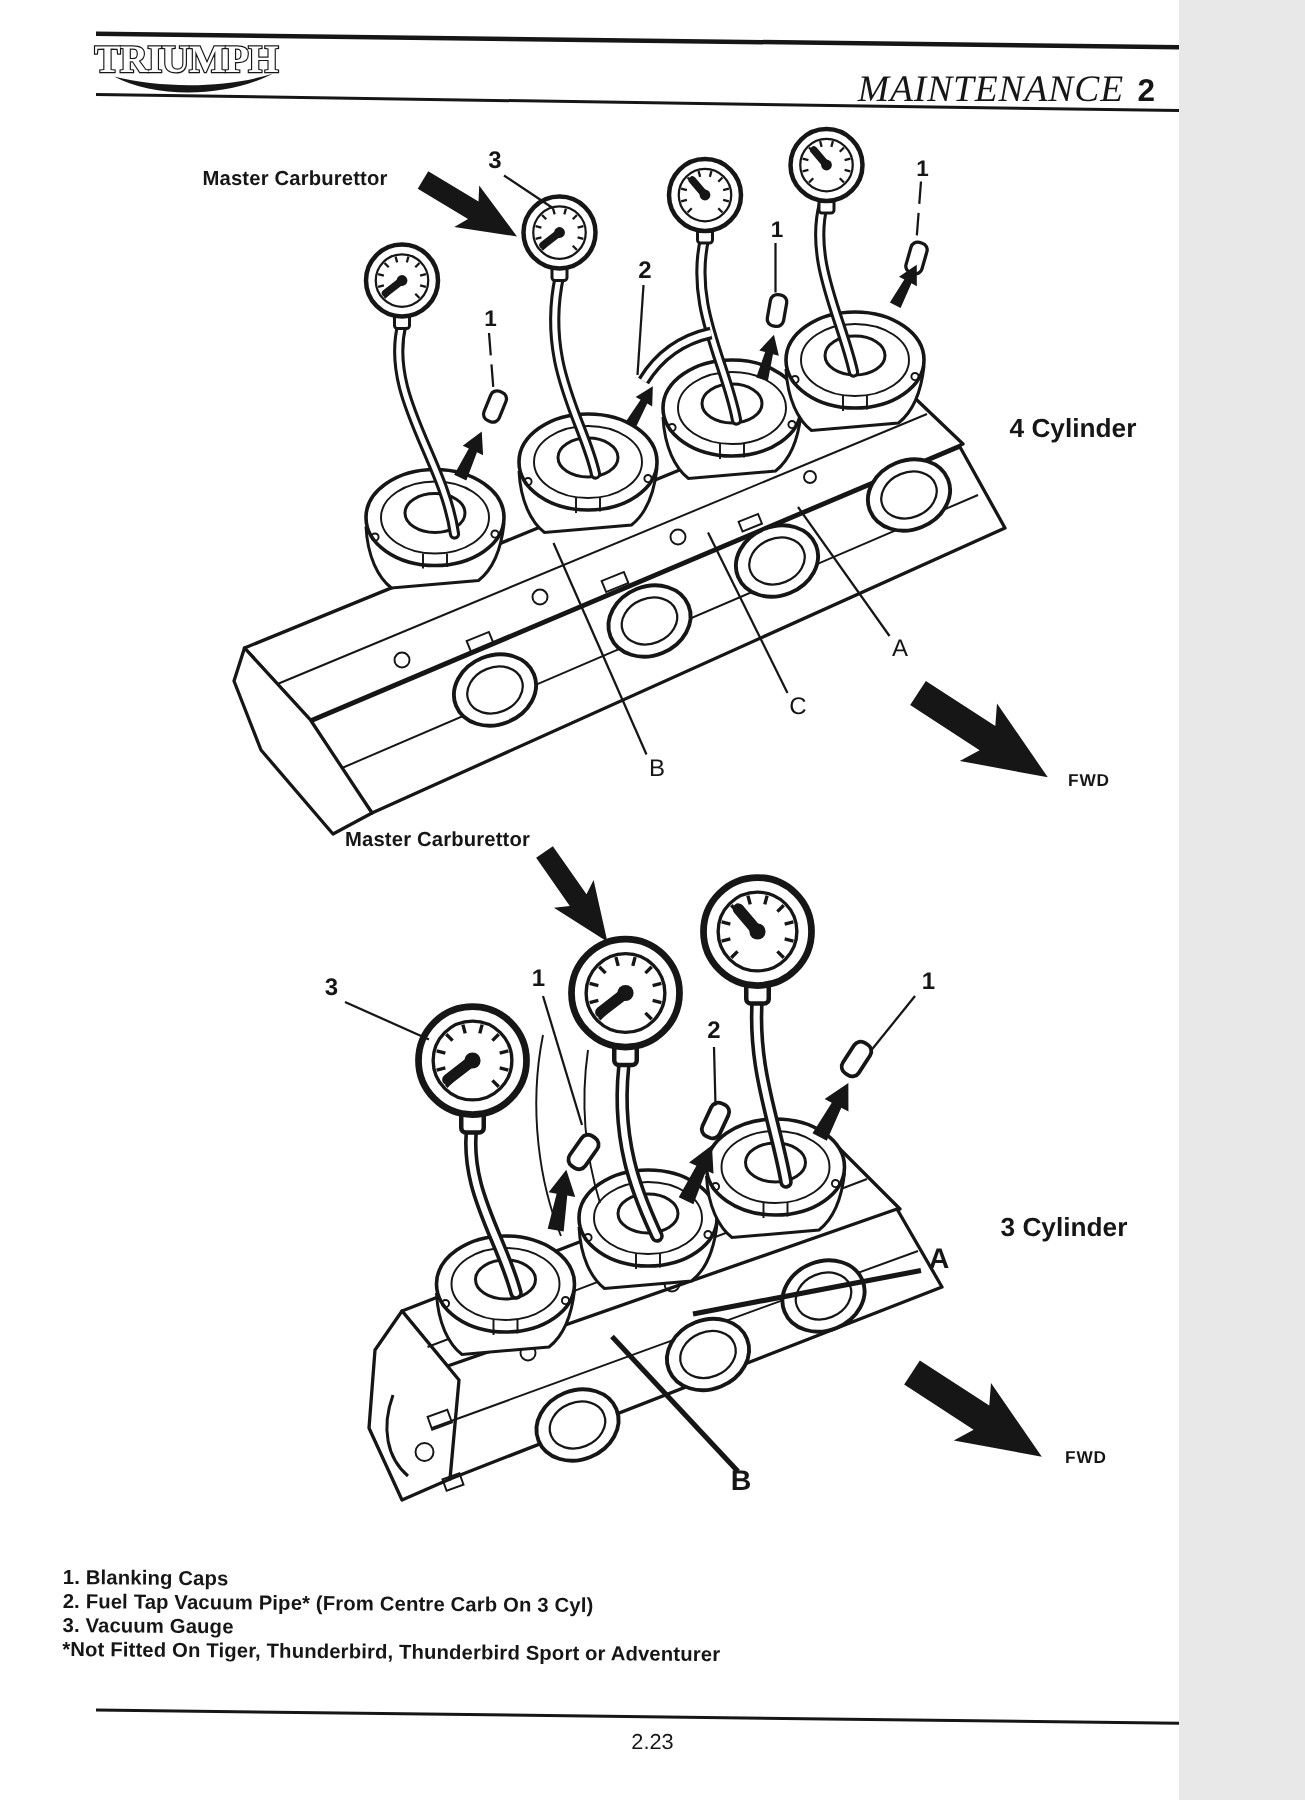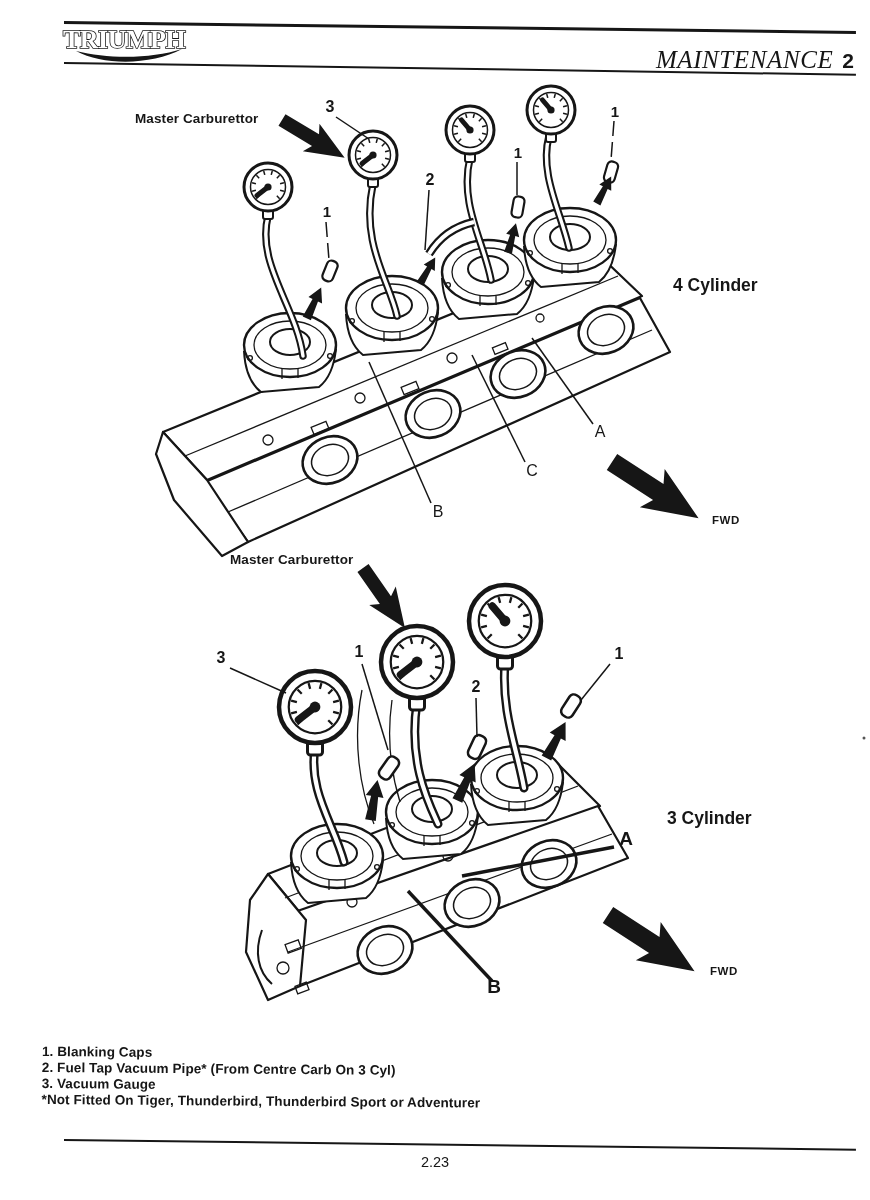--- a/index.html
+++ b/index.html
@@ -3,21 +3,21 @@
 <meta charset="utf-8">
 <style>
   html,body { margin:0; padding:0; }
   body {
     width:870px; height:1200px;
     background:#e8e8e8;
     font-family:"Liberation Sans", sans-serif;
     color:#161616;
   }
   .page {
-    position:relative; width:870px; height:1200px;
+    position:relative; width:786px; height:1200px;
     background:#ffffff; overflow:hidden;
   }
   .rule { position:absolute; background:#161616; transform-origin:left center; }
   .rule-top    { left:64px;  top:21px;   width:792px; height:3px;   transform:rotate(0.72deg); }
   .rule-mid    { left:64px;  top:62px;   width:792px; height:2.4px; transform:rotate(0.85deg); }
   .rule-bottom { left:64px;  top:1139px; width:792px; height:2.4px; transform:rotate(0.7deg); }
 
   .logo { position:absolute; left:60px; top:25px; }
   .logo-text {
     font-family:"Liberation Serif", serif;

